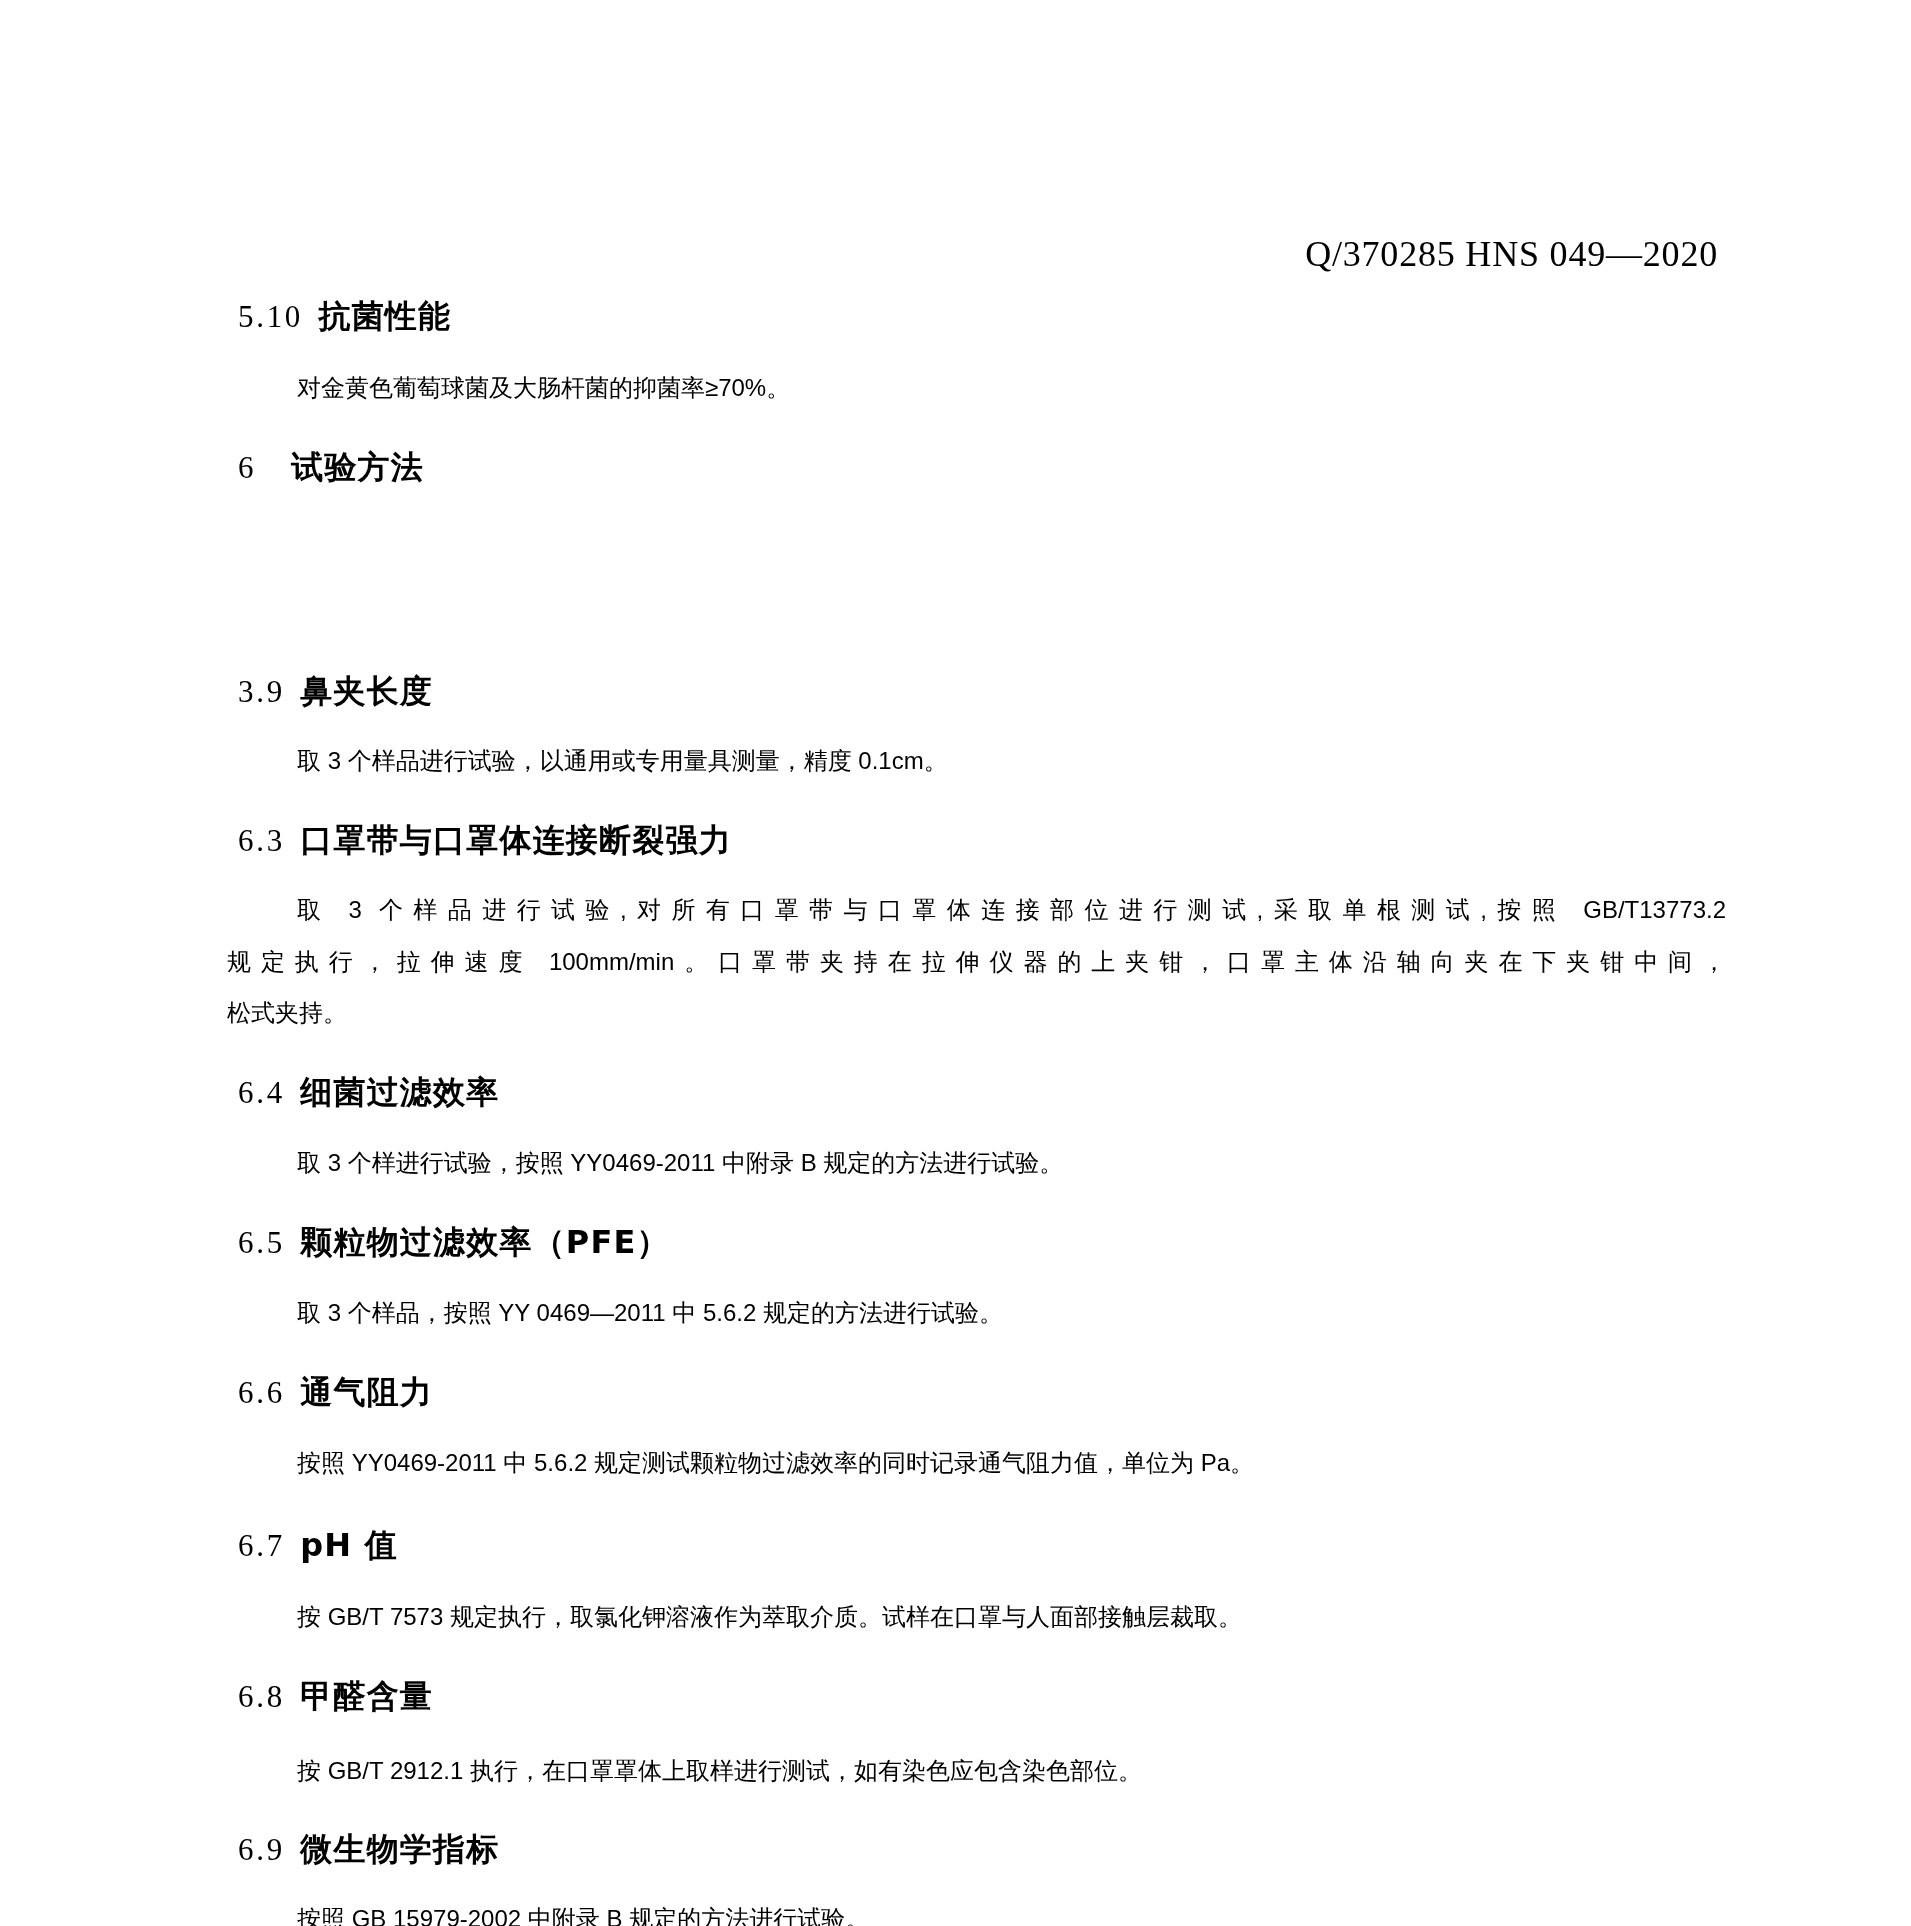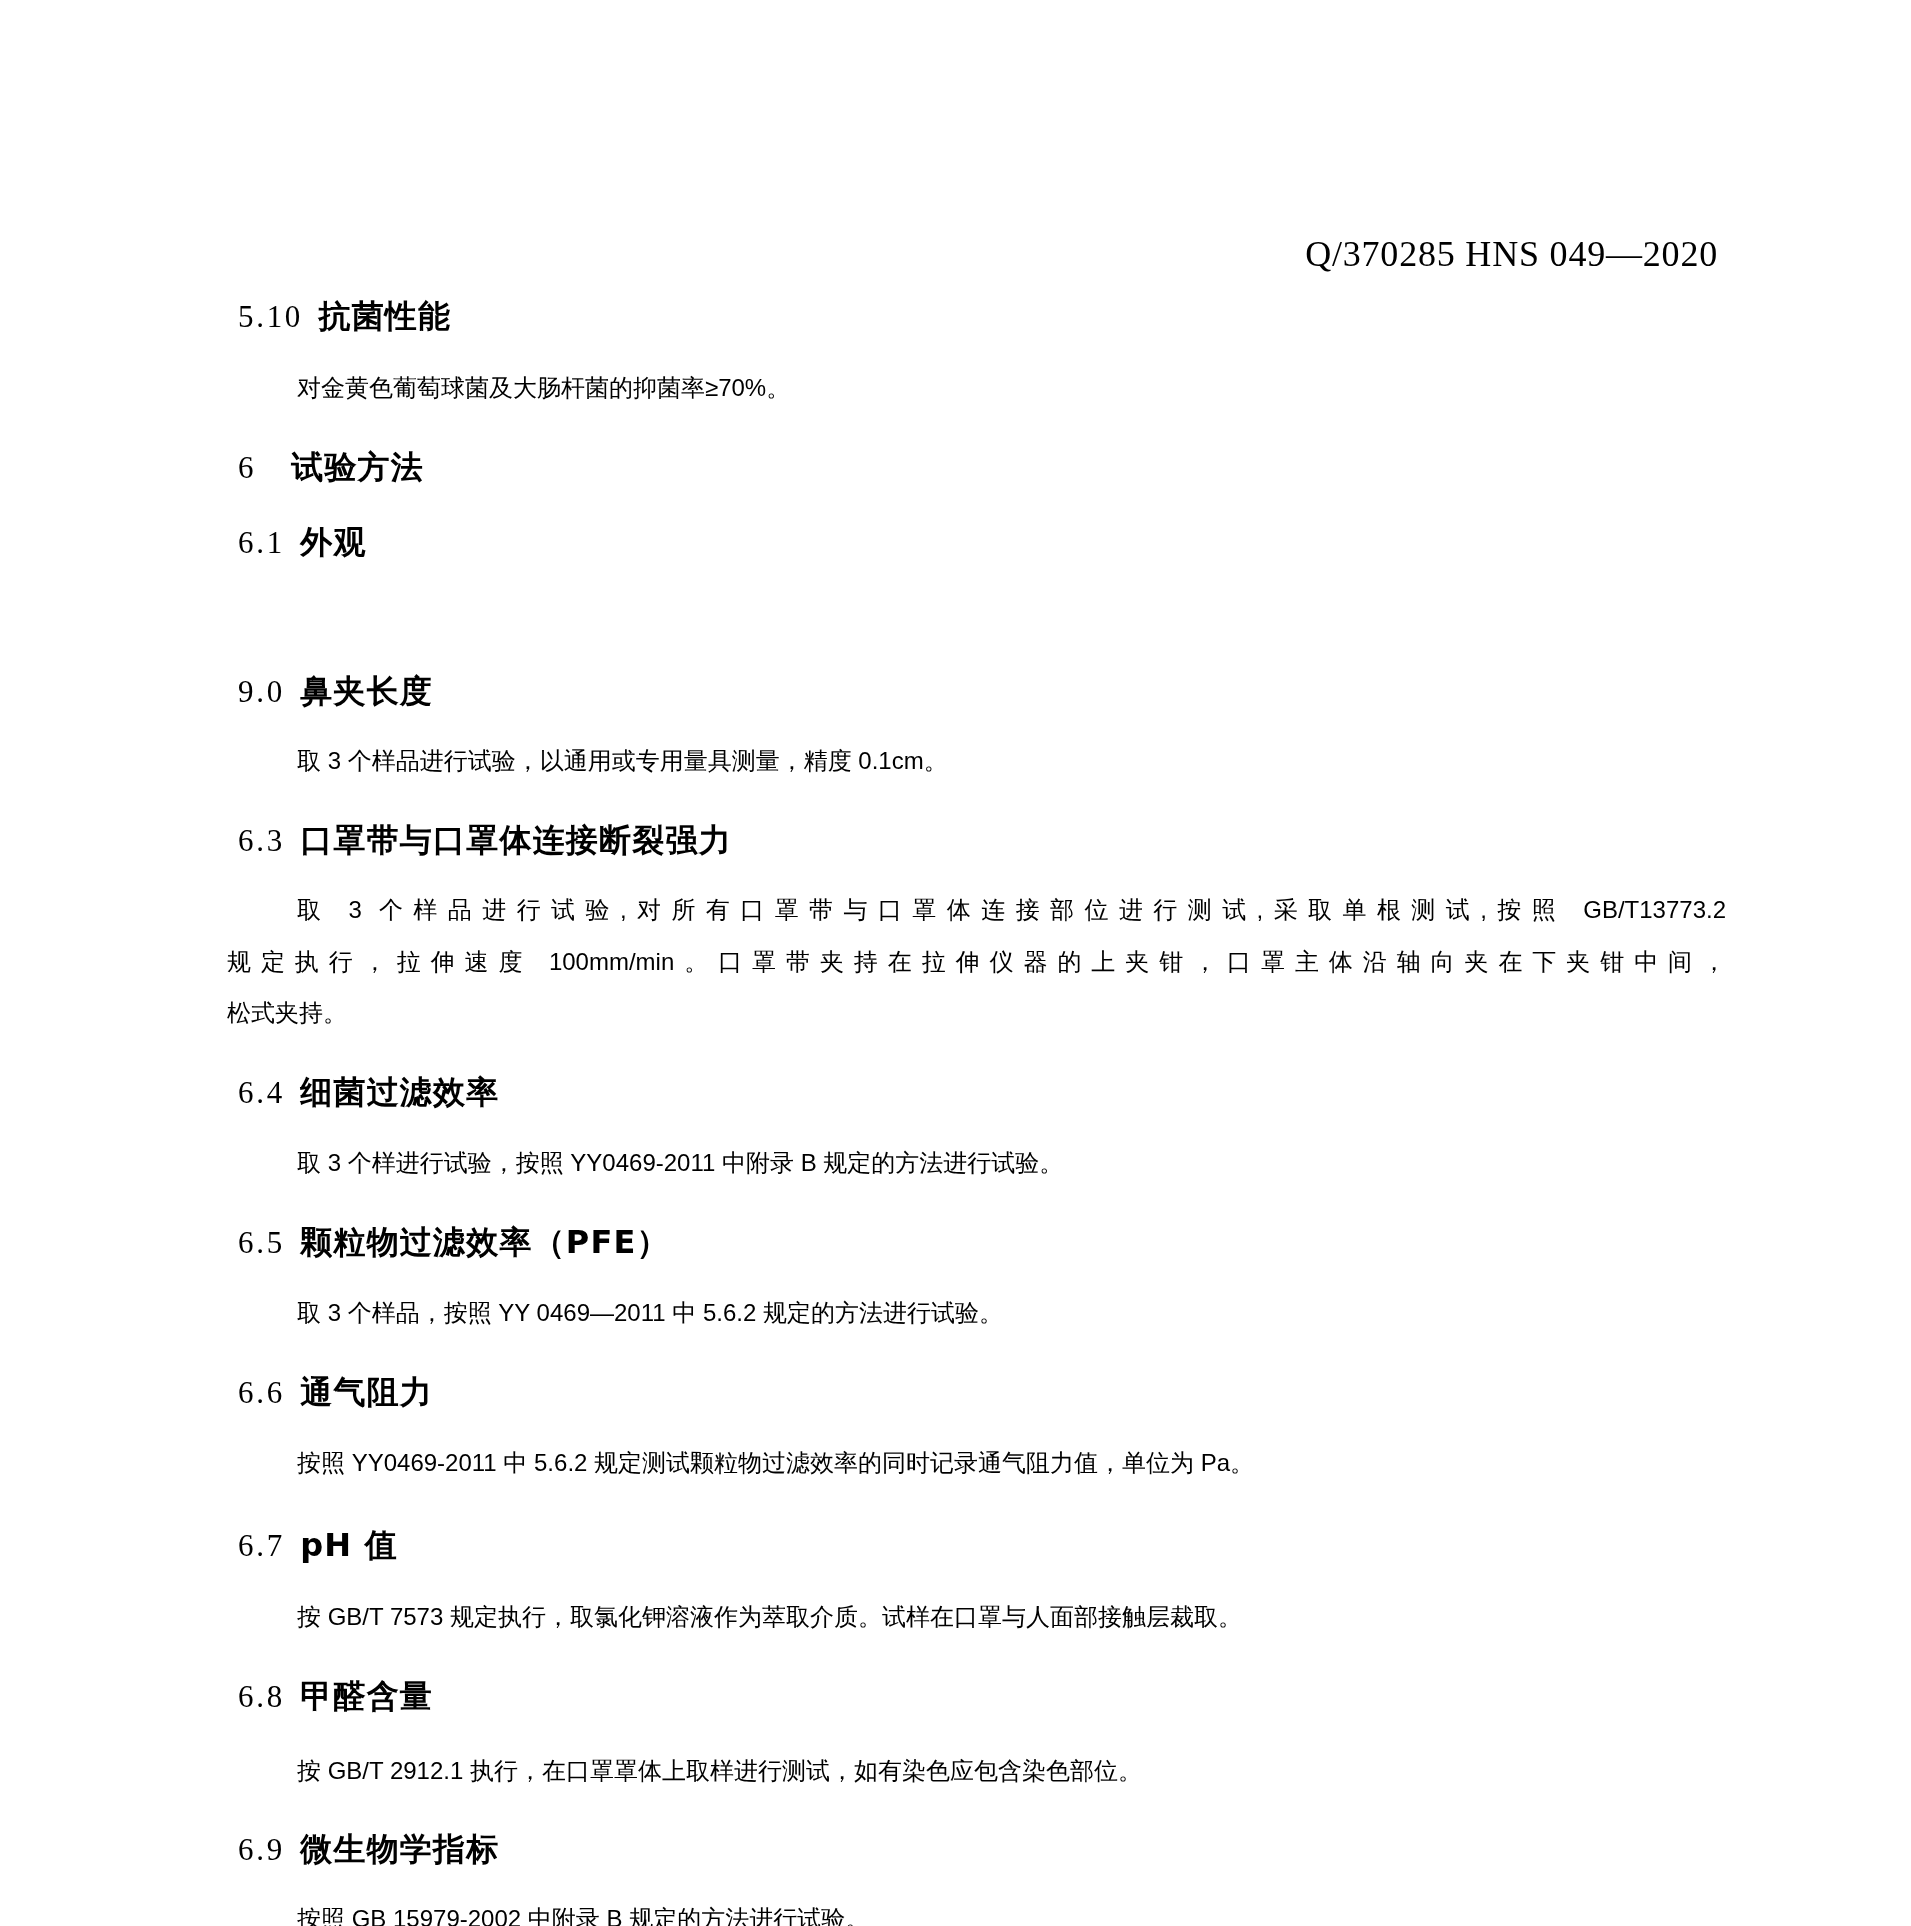--- a/index.html
+++ b/index.html
@@ -56,22 +56,21 @@
 </head>
 <body>
 
 <div class="page">
   <div class="running-head">Q/370285 HNS 049—2020</div>
 
   <main class="doc">
       <div class="line heading" style="top: 298px;"><span class="hnum sub">5.10</span><span class="htitle">抗菌性能</span></div>
       <div class="line para indent" style="top: 374px;">对金黄色葡萄球菌及大肠杆菌的抑菌率≥70%。</div>
       <div class="line heading" style="top: 449px;"><span class="hnum chapter">6</span><span class="htitle">试验方法</span></div>
-      <div class="line heading" style="top: 524px;"><span class="hnum sub">6.1</span><span class="htitle">外观</span></div>
-      <div class="line heading" style="top: 673px;"><span class="hnum sub">9.0</span><span class="htitle">鼻夹长度</span></div>
+      <div class="line heading" style="top: 673px;"><span class="hnum sub">3.9</span><span class="htitle">鼻夹长度</span></div>
       <div class="line para indent" style="top: 747px;">取 3 个样品进行试验，以通用或专用量具测量，精度 0.1cm。</div>
       <div class="line heading" style="top: 822px;"><span class="hnum sub">6.3</span><span class="htitle">口罩带与口罩体连接断裂强力</span></div>
       <div class="line para indent fill" style="top: 896px;">取 3 个样品进行试验,对所有口罩带与口罩体连接部位进行测试,采取单根测试,按照 GB/T13773.2</div>
       <div class="line para fill" style="top: 948px;">规定执行，拉伸速度 100mm/min。口罩带夹持在拉伸仪器的上夹钳，口罩主体沿轴向夹在下夹钳中间，</div>
       <div class="line para" style="top: 999px;">松式夹持。</div>
       <div class="line heading" style="top: 1074px;"><span class="hnum sub">6.4</span><span class="htitle">细菌过滤效率</span></div>
       <div class="line para indent" style="top: 1149px;">取 3 个样进行试验，按照 YY0469-2011 中附录 B 规定的方法进行试验。</div>
       <div class="line heading" style="top: 1224px;"><span class="hnum sub">6.5</span><span class="htitle">颗粒物过滤效率（PFE）</span></div>
       <div class="line para indent" style="top: 1299px;">取 3 个样品，按照 YY 0469—2011 中 5.6.2 规定的方法进行试验。</div>
       <div class="line heading" style="top: 1374px;"><span class="hnum sub">6.6</span><span class="htitle">通气阻力</span></div>

